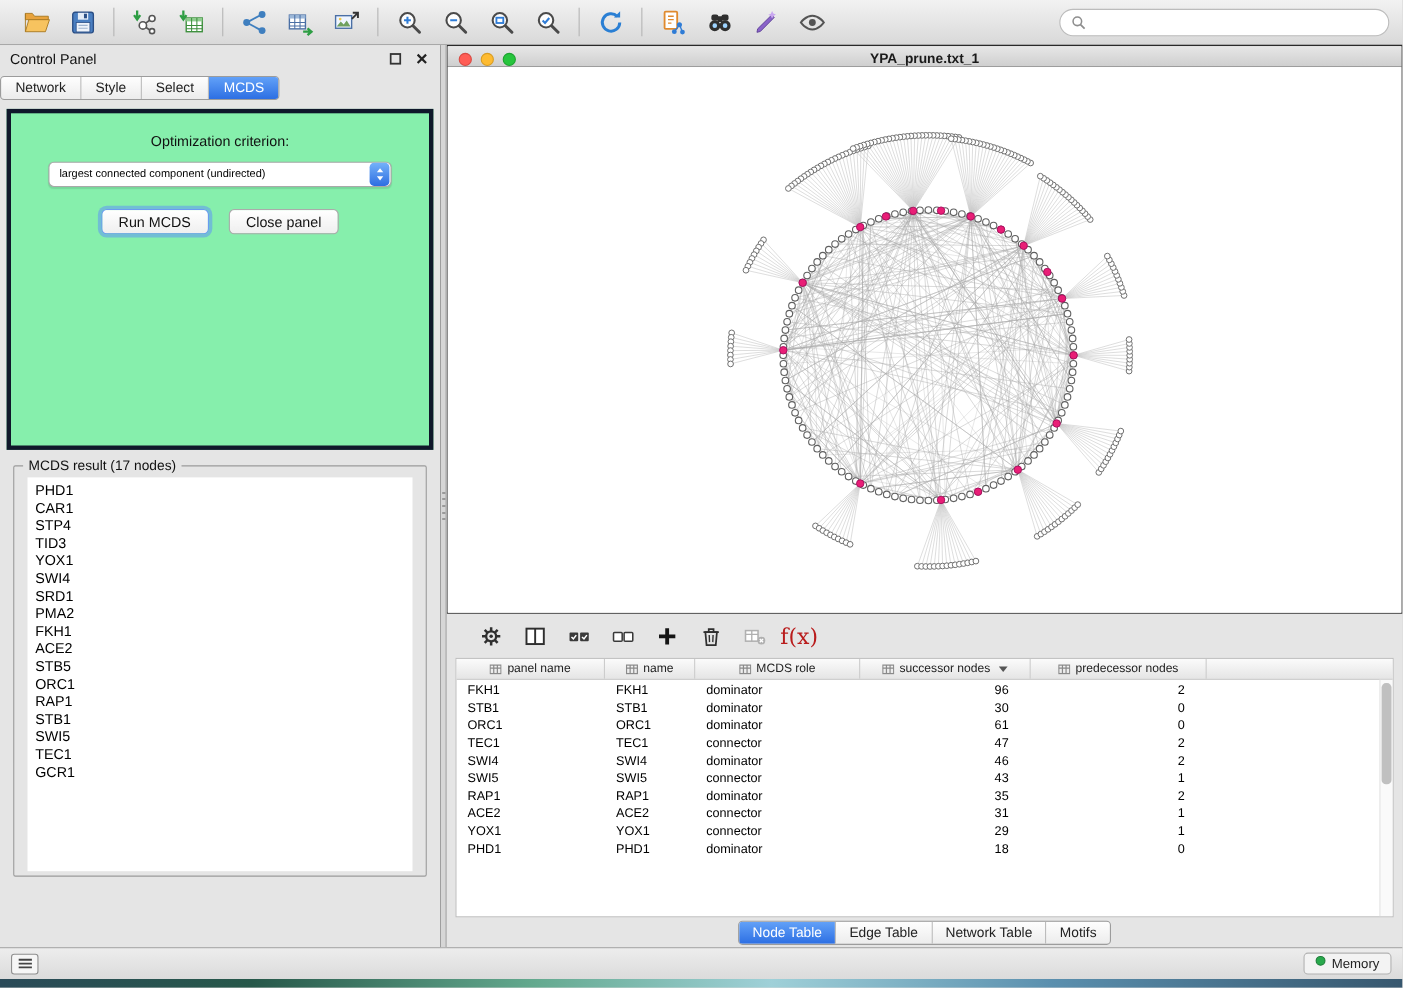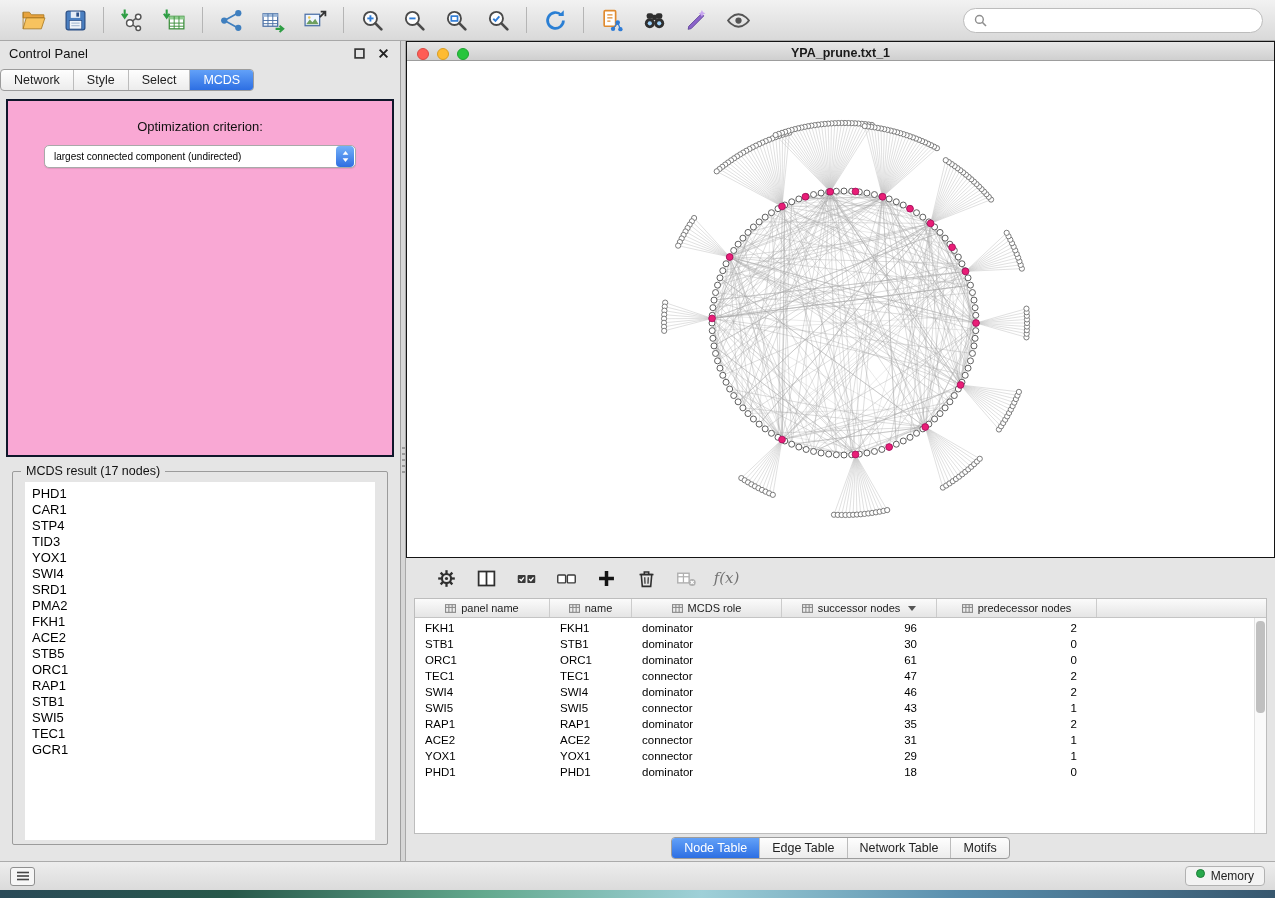--- a/index.html
+++ b/index.html
@@ -17,21 +17,21 @@
   .main{flex:1;display:flex;min-height:0}
   .control-panel{width:401px;flex:0 0 401px;background:#e5e5e5;display:flex;flex-direction:column;border-right:1px solid #9e9e9e}
   .panel-head{height:24px;flex:0 0 24px;display:flex;align-items:center;padding:0 9px;font-size:13px;color:#111}
   .panel-head .sp{flex:1}
   .mini-btn{width:15px;height:15px;display:flex;align-items:center;justify-content:center;margin-left:9px}
   .tabbar{display:flex;margin:4px 0 0}
   .tabset{display:flex;border:1px solid #9c9c9c;border-radius:4px;overflow:hidden;background:linear-gradient(#fefefe,#ececec)}
   .tab{padding:3px 13px;font-size:12.5px;color:#222;border-right:1px solid #bcbcbc}
   .tab:last-child{border-right:none}
   .tab.active{background:linear-gradient(#62a1f8,#2d6fe3);color:#fff}
-  .cp-content{margin:8px 6px 0;background:#f9a8d4;border:2px solid #0f172a;padding-top:18px;height:358px}
+  .cp-content{margin:8px 6px 0;background:#86efac;border:4px solid #0f172a;padding-top:18px;height:310px}
   .opt-label{text-align:center;font-size:13px;color:#111;margin-bottom:11px}
   .combo{width:312px;height:23px;margin:0 auto 20px;background:#fff;border:1px solid #a9a9a9;border-radius:5px;display:flex;align-items:center;box-shadow:0 1px 1px rgba(0,0,0,.10)}
   .combo-text{flex:1;font-size:10px;padding:0 4px 0 9px;white-space:nowrap;overflow:hidden;color:#000}
   .combo-step{width:18px;height:21px;border-radius:4px;margin-right:1px;background:linear-gradient(#74b1f9,#2e6ee1);display:flex;align-items:center;justify-content:center}
   .btnrow{display:flex;justify-content:center;gap:18px}
   .pbtn{font-size:13px;font-family:inherit;padding:3px 15px;border:1px solid #ababab;border-radius:5px;background:linear-gradient(#ffffff,#efefef);color:#111}
   .pbtn.focused{box-shadow:0 0 0 3px rgba(96,150,245,.55);border-color:#6b9cf0}
   .groupbox{margin:14px 12px 6px;border:1px solid #9b9b9b;border-radius:2px;position:relative;padding:10px 12px 4px;height:374px}
   .groupbox-legend{position:absolute;top:-8px;left:8px;background:#e5e5e5;padding:0 5px;font-size:12.5px;color:#111}
   .mcds-list{background:#fff;height:100%;overflow:hidden;padding:4px 0 0 7px}
@@ -48,21 +48,21 @@
   .light.y{background:#febb31;border:1px solid #d99d22}
   .light.g{background:#27c53d;border:1px solid #1ea331}
   .net-title{flex:1;text-align:center;font-size:12.5px;font-weight:bold;color:#1a1a1a}
   .net-canvas{flex:1;position:relative;background:#fff;overflow:hidden}
   .net-canvas svg{position:absolute;left:0;top:0}
   
   .table-panel{flex:1;background:#e5e5e5;display:flex;flex-direction:column;min-height:0}
   .tp-toolbar{height:40px;flex:0 0 40px;display:flex;align-items:center;gap:3px;padding:0 0 0 22px}
   .tpbtn{width:37px;height:30px;display:flex;align-items:center;justify-content:center}
   .tpbtn svg{width:21px;height:21px}
-  .fx{font-family:"DejaVu Serif",serif;font-style:italic;font-size:15px;color:#737373;padding:0 6px}
+  .fx{font-family:"DejaVu Serif",serif;font-size:20px;color:#b91c1c;padding:0 6px}
   .tablewrap{flex:1;margin:0 8px;background:#fff;border:1px solid #bdbdbd;position:relative;overflow:hidden}
   .thead{display:flex;height:19px;background:linear-gradient(#fbfbfb,#e5e5e5);border-bottom:1px solid #c4c4c4;font-size:11px;color:#222}
   .thcell{display:flex;align-items:center;justify-content:center;gap:5px;border-right:1px solid #cccccc;height:100%}
   .c0{width:135px}.c1{width:82px}.c2{width:150px}.c3{width:155px}.c4{width:160px}
   .trow{display:flex;height:16px;align-items:center;font-size:11.5px;color:#000}
   .tbody{padding-top:2px}
   .tcell{padding-left:10px;white-space:nowrap;overflow:hidden}
   .tcell.c3,.tcell.c4{text-align:right;padding-left:0;padding-right:20px}
   .caret{width:0;height:0;border-left:4px solid transparent;border-right:4px solid transparent;border-top:5px solid #555;margin-left:3px}
   .vscroll{position:absolute;right:0;top:19px;bottom:0;width:12px;border-left:1px solid #e3e3e3;background:#fafafa}
@@ -255,20 +255,24 @@
       <div class="cp-content">
         <div class="opt-label">Optimization criterion:</div>
         <div class="combo">
           <span class="combo-text">largest connected component (undirected)</span>
           <span class="combo-step">
               <svg width="9" height="13" viewBox="0 0 9 13">
                 <path d="M4.5 1L7.4 4.7H1.6z" fill="#fff"></path>
                 <path d="M4.5 12L1.6 8.3h5.8z" fill="#fff"></path>
               </svg>
             </span>
+        </div>
+        <div class="btnrow">
+          <button class="pbtn focused">Run MCDS</button>
+          <button class="pbtn">Close panel</button>
         </div>
       </div>
       <div class="groupbox">
         <span class="groupbox-legend">MCDS result (17 nodes)</span>
         <div class="mcds-list">
             <div class="mcds-item">PHD1</div>
             <div class="mcds-item">CAR1</div>
             <div class="mcds-item">STP4</div>
             <div class="mcds-item">TID3</div>
             <div class="mcds-item">YOX1</div>

